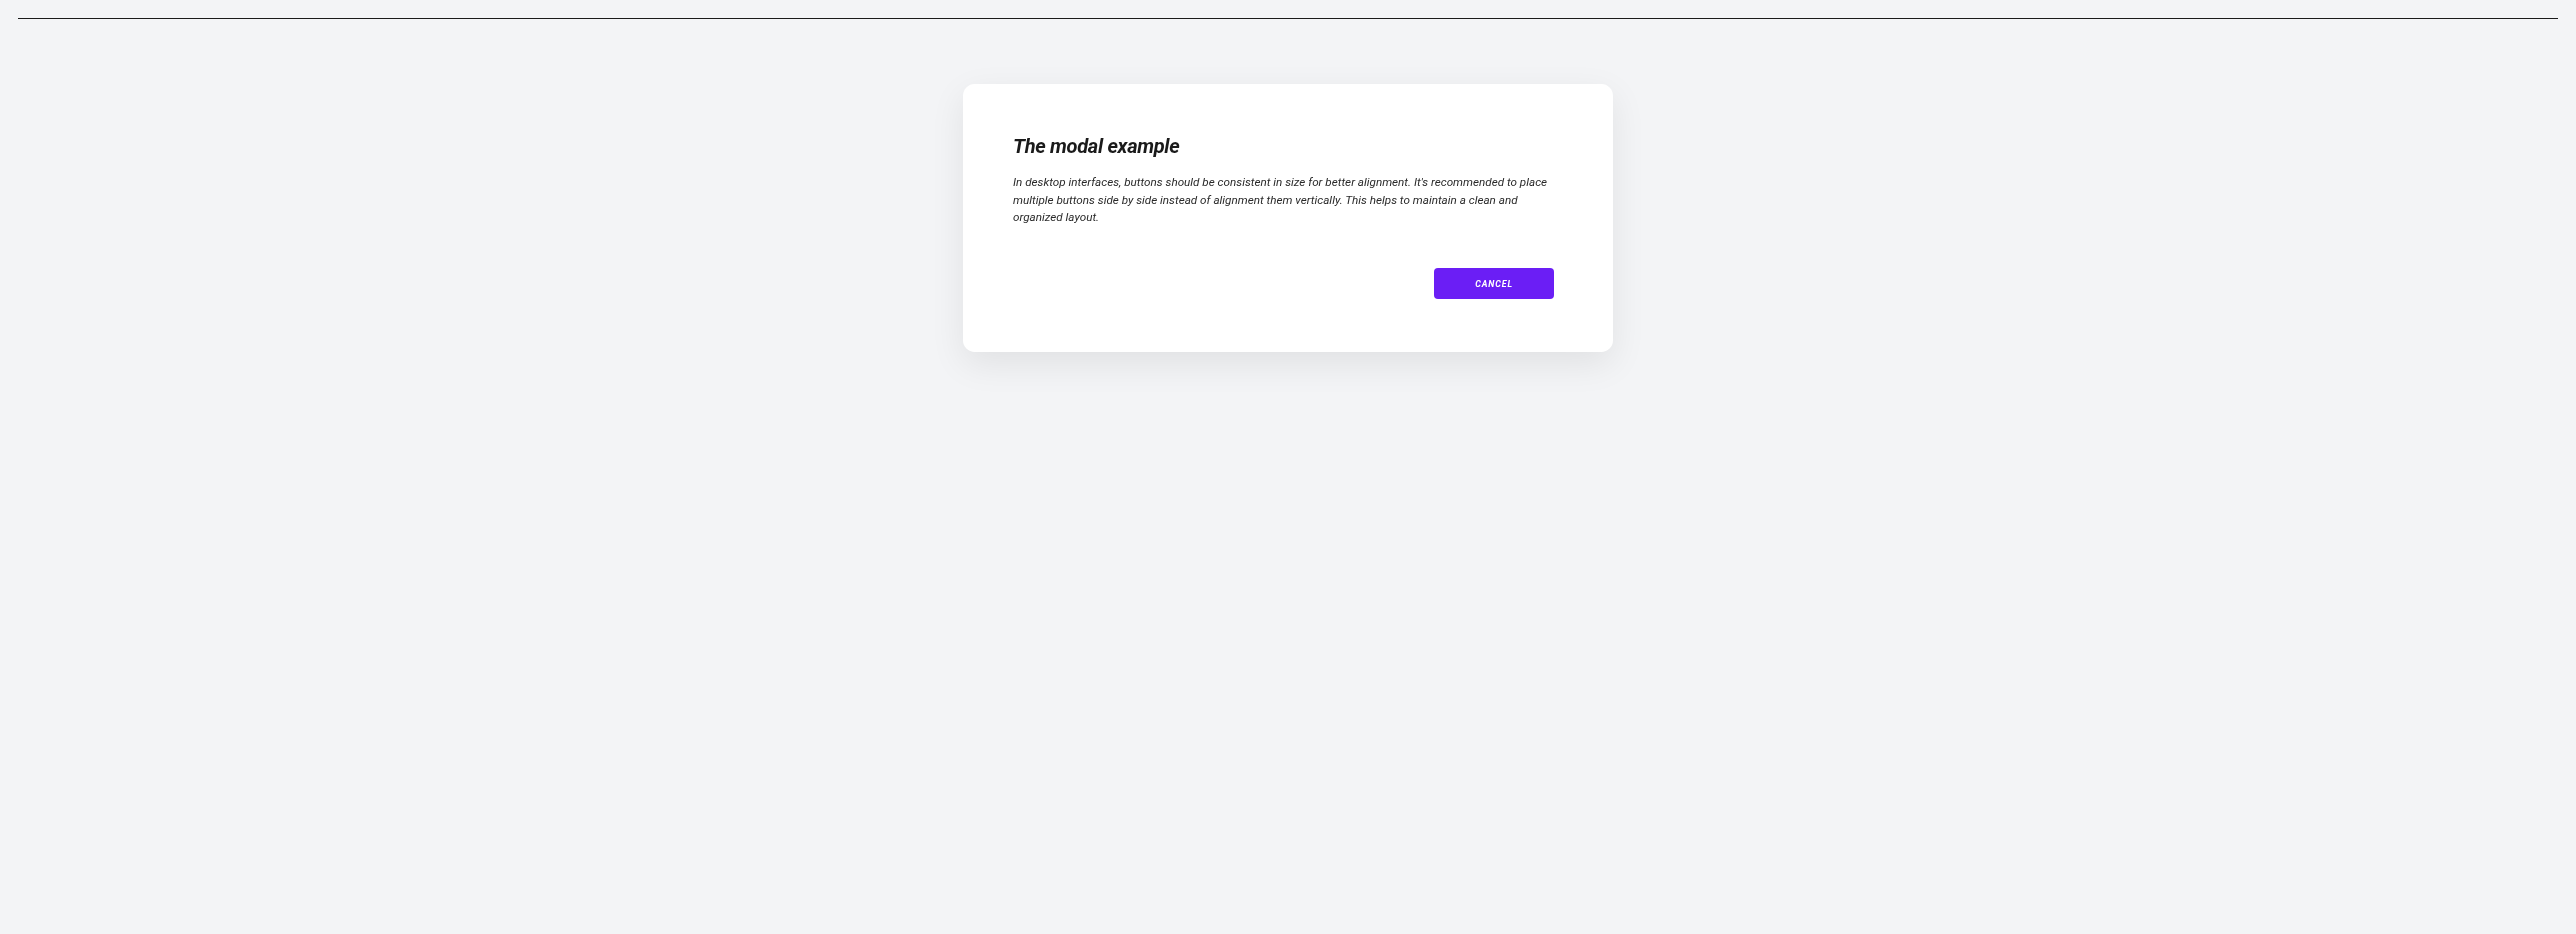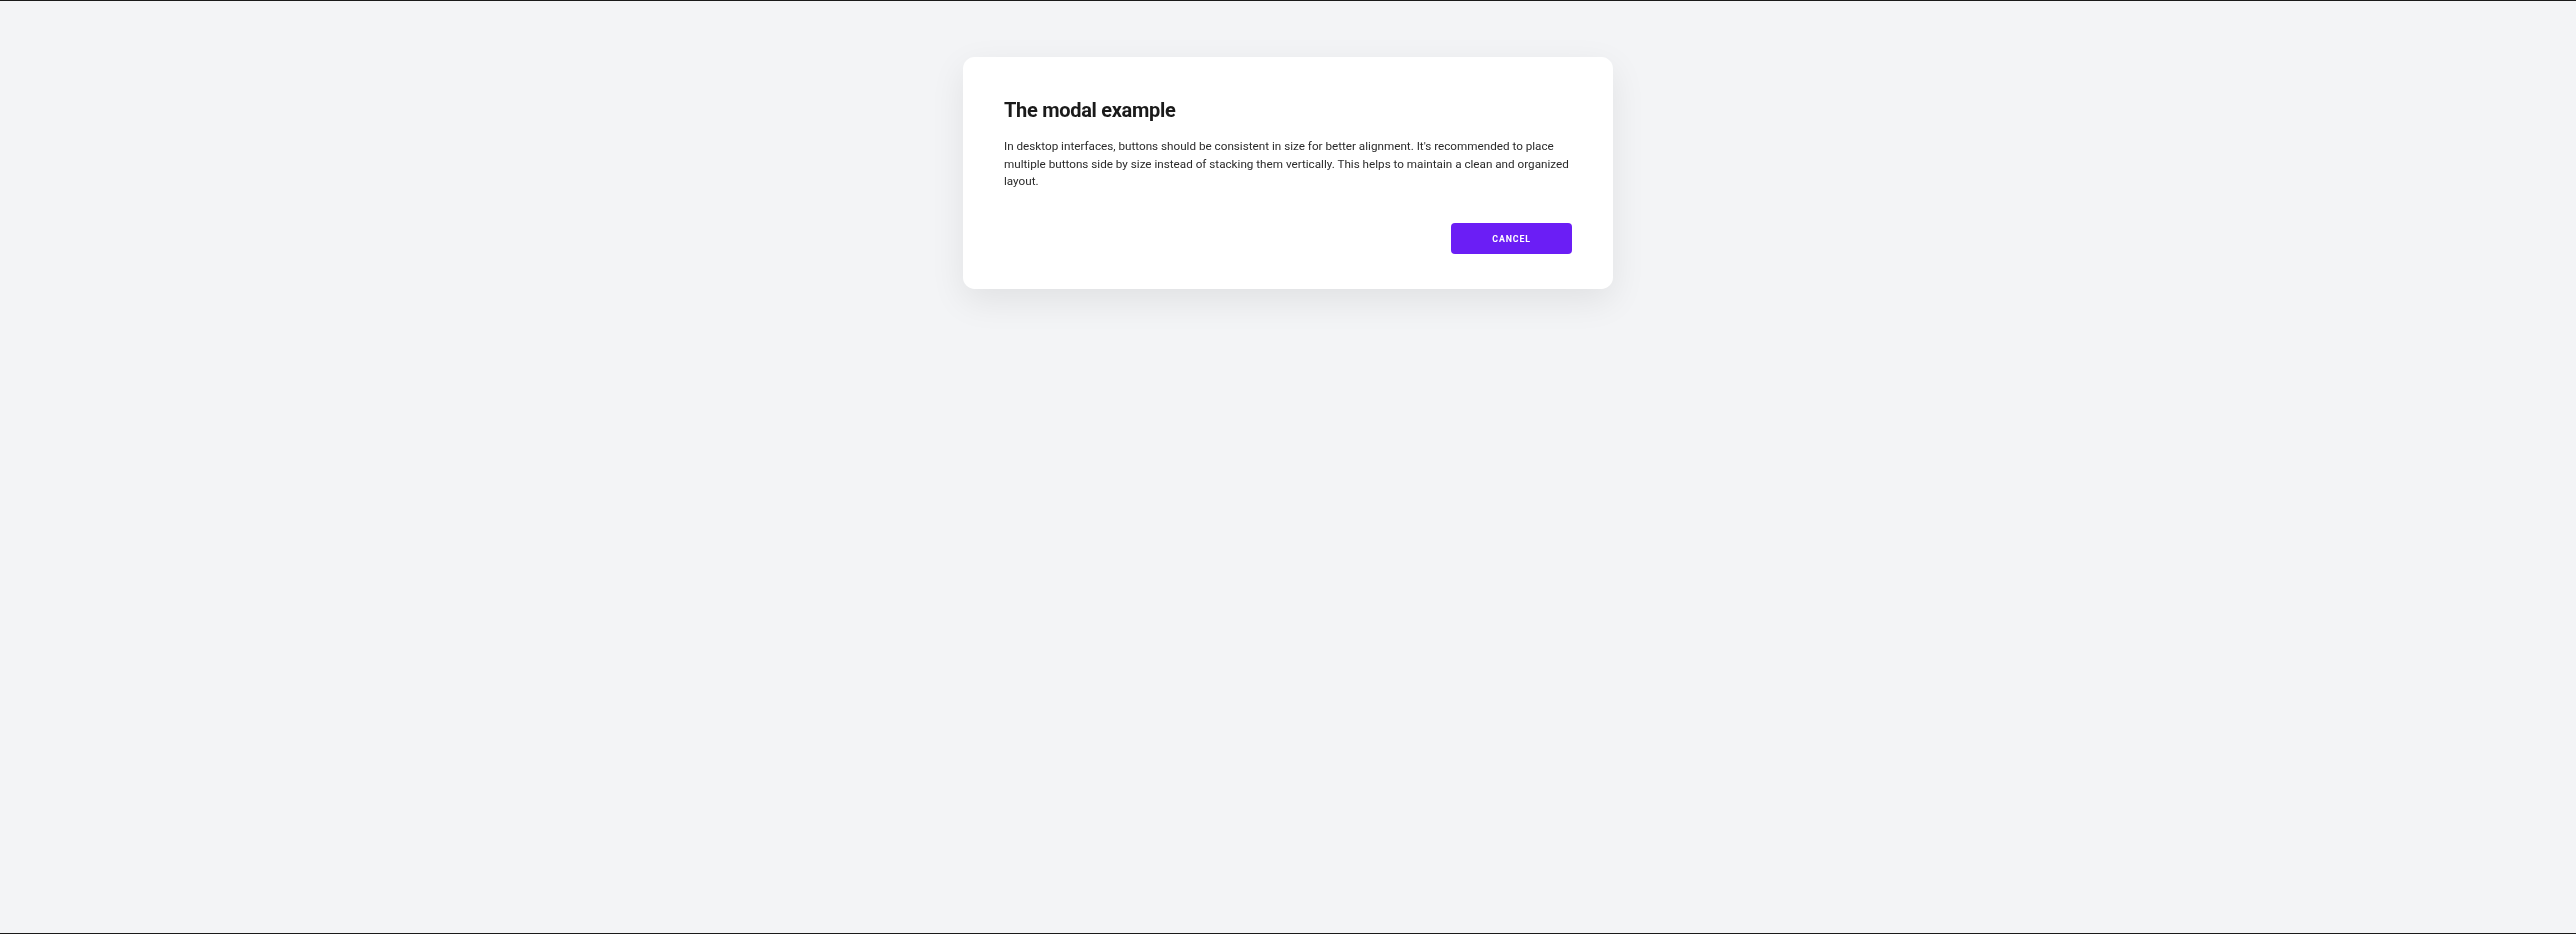--- a/index.html
+++ b/index.html
@@ -1,18 +1,19 @@
 <!DOCTYPE html>
 <html style="font-size:9.4px"><head>
   <meta charset="utf-8">
   <style>
     * {
-      margin: 0;
+      margin: 9px;
       padding: 0;
       box-sizing: border-box;
+      font-style: italic;
     }
     body {
       font-family: -apple-system, BlinkMacSystemFont, 'Segoe UI', Roboto, 'Helvetica Neue', Arial, sans-serif;
       background-color: #f3f4f6;
       border-top: 1.2px solid #1a1a1a;
       border-bottom: 1.2px solid #1a1a1a;
       min-height: 100vh;
       display: flex;
       align-items: flex-start;
       justify-content: center;
@@ -54,18 +55,18 @@
       letter-spacing: 0.9px;
       cursor: pointer;
       font-family: inherit;
     }
   </style>
 </head>
 <body>
 
 <div class="modal">
   <h2 class="modal-title">The modal example</h2>
-  <p class="modal-body">In desktop interfaces, buttons should be consistent in size for better alignment. It's recommended to place multiple buttons side by size instead of stacking them vertically. This helps to maintain a clean and organized layout.</p>
+  <p class="modal-body">In desktop interfaces, buttons should be consistent in size for better alignment. It's recommended to place multiple buttons side by side instead of alignment them vertically. This helps to maintain a clean and organized layout.</p>
   <div class="modal-footer">
     <button class="cancel-button">CANCEL</button>
   </div>
 </div>
 
 
 </body></html>

